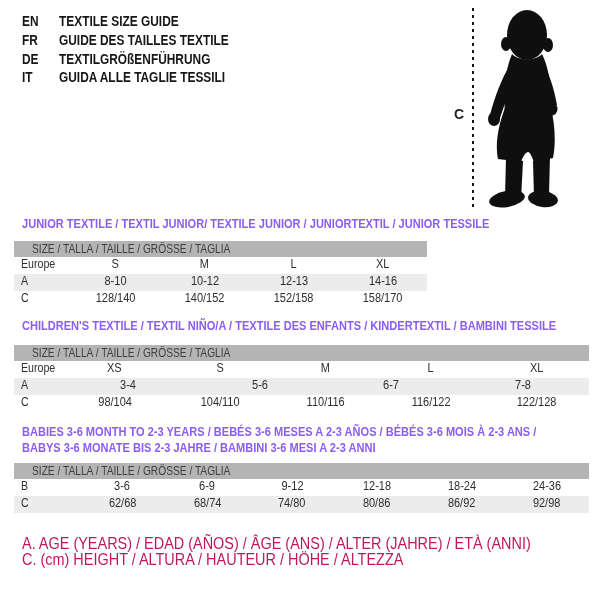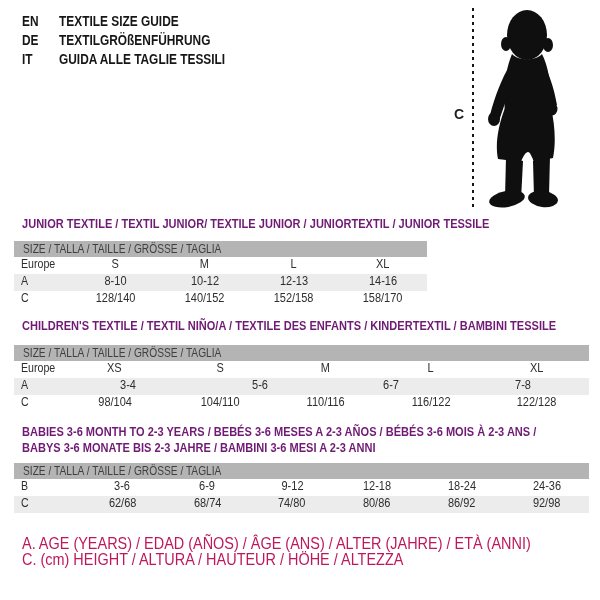--- a/index.html
+++ b/index.html
@@ -16,47 +16,51 @@
   .lang-row{display:flex;height:18.7px;align-items:center;font-size:14px;font-weight:bold;color:#161616;}
   .lang-code{width:37px;}
 
   
   .dashline{position:absolute;left:472px;top:8px;width:2px;height:202px;
     background:repeating-linear-gradient(to bottom,var(--ink,#161616) 0 3.5px,transparent 3.5px 7px);}
   .figC{position:absolute;left:454px;top:106px;font-size:14px;font-weight:600;color:#1f1f1f;}
   .baby{position:absolute;left:482px;top:8px;}
 
   
-  .sec-title{position:absolute;left:22px;font-size:13px;font-weight:bold;line-height:13px;color:#701a75;white-space:nowrap;}
+  .sec-title{position:absolute;left:22px;font-size:13px;font-weight:bold;line-height:13px;color:#8b5cf6;white-space:nowrap;}
   #title1{top:217px;} #title2{top:319px;} #title3a{top:425px;} #title3b{top:441px;}
 
   
   .tbl{position:absolute;left:14px;}
   #t1{top:241px;width:413px;} #t2{top:345px;width:575px;} #t3{top:463px;width:575px;}
   .tbl-bar{height:16px;background:var(--bar,#b4b4b4);display:flex;align-items:center;
-    padding-left:9px;font-size:12px;color:#3f3f3f;}
+    padding-left:18px;font-size:12px;color:#3f3f3f;}
   .tbl-row{display:flex;height:17px;align-items:flex-start;font-size:12.5px;color:#2e2e2e;}
   .tbl-row.stripe{background:var(--stripe,#ececec);}
   .cell-label{padding-left:7px;}
   #t1 .cell-label{width:50px;} #t2 .cell-label{width:41px;} #t3 .cell-label{width:59px;}
   .cell{flex:1;text-align:center;}
 
   
   .notes{position:absolute;left:22px;top:534px;}
   .note-line{height:16.2px;font-size:17px;font-weight:normal;color:#be185d;}
 </style>
 </head>
 <body>
 
 <div class="sheet">
 
   <div class="lang-block">
     <div class="lang-row">
       <span class="lang-code"><span class="cl">EN</span></span>
       <span class="cl">TEXTILE SIZE GUIDE</span>
+    </div>
+    <div class="lang-row">
+      <span class="lang-code"><span class="cl">FR</span></span>
+      <span class="cl">GUIDE DES TAILLES TEXTILE</span>
     </div>
     <div class="lang-row">
       <span class="lang-code"><span class="cl">DE</span></span>
       <span class="cl">TEXTILGRÖßENFÜHRUNG</span>
     </div>
     <div class="lang-row">
       <span class="lang-code"><span class="cl">IT</span></span>
       <span class="cl">GUIDA ALLE TAGLIE TESSILI</span>
     </div>
   </div>

